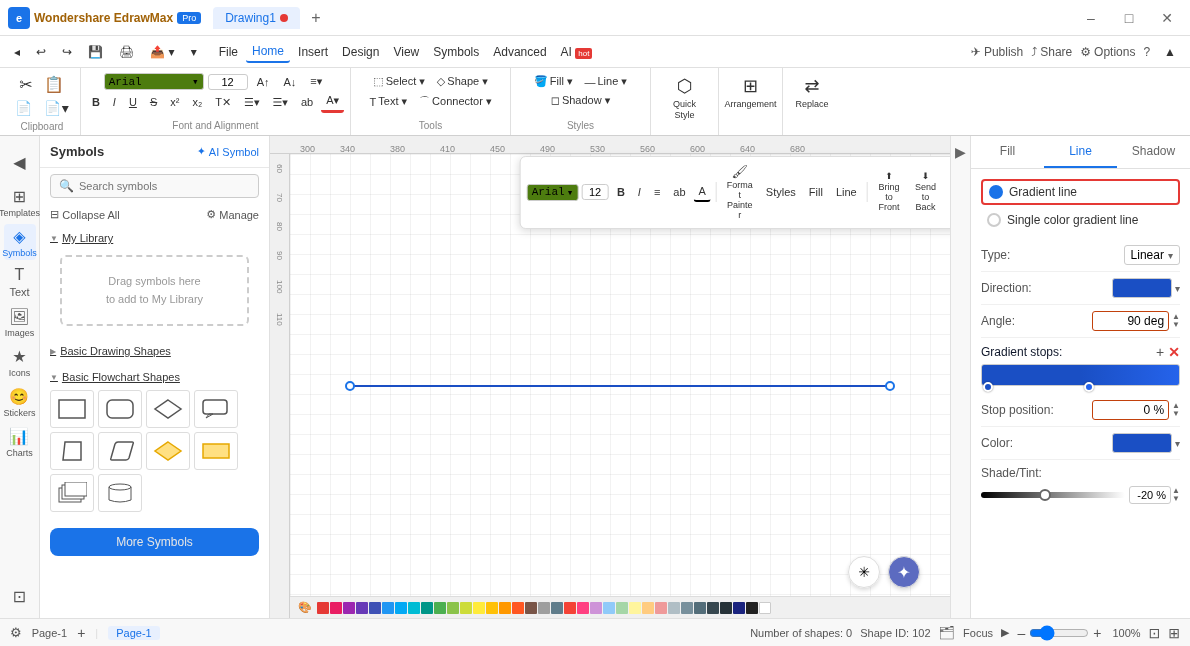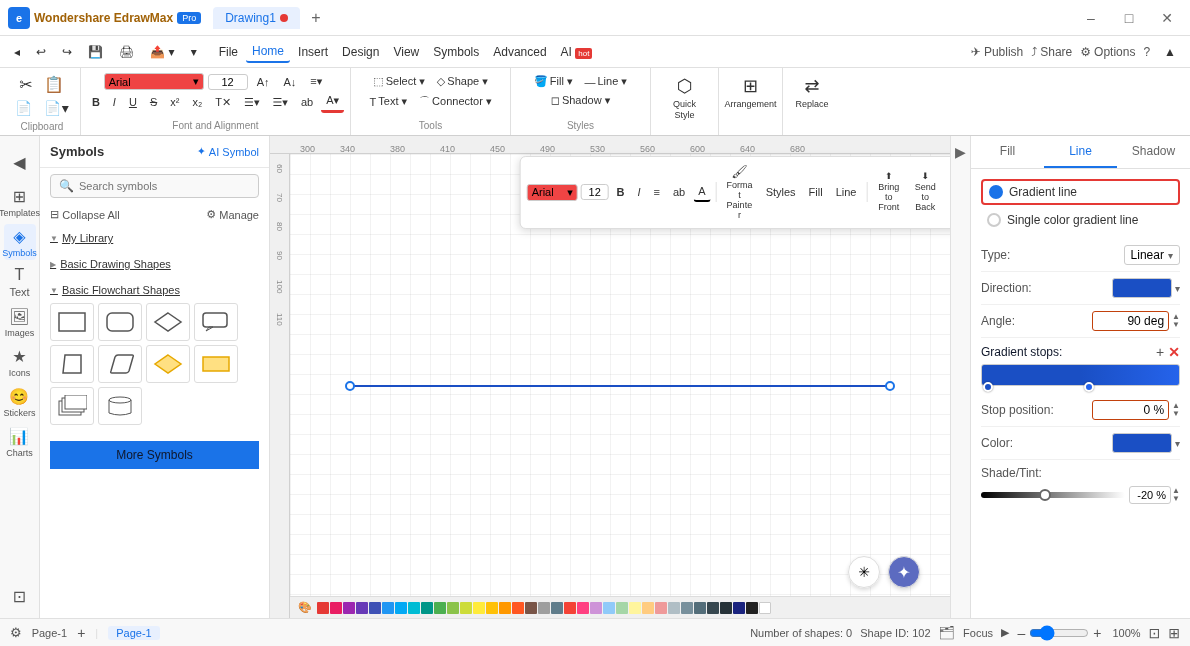--- a/index.html
+++ b/index.html
@@ -25,21 +25,21 @@
 
     
     .toolbar { display: flex; align-items: stretch; height: 68px; background: #fff; border-bottom: 1px solid #d0d0d0; padding: 0 4px; }
     .toolbar-group { display: flex; flex-direction: column; align-items: center; padding: 4px 6px; border-right: 1px solid #e0e0e0; position: relative; }
     .toolbar-group-label { font-size: 10px; color: #888; margin-top: auto; padding-top: 2px; }
     .toolbar-row { display: flex; align-items: center; gap: 2px; }
     .tb-btn { display: flex; align-items: center; justify-content: center; padding: 3px 5px; border-radius: 3px; cursor: pointer; font-size: 11px; color: #333; gap: 2px; }
     .tb-separator { width: 1px; background: #e0e0e0; height: 20px; margin: 0 2px; }
 
     
-    .font-select { display: flex; align-items: center; background: #ef4444; border: 1px solid #ccc; border-radius: 3px; padding: 1px 4px; gap: 2px; width: 100px; font-size: 11px; cursor: pointer; }
+    .font-select { display: flex; align-items: center; background: #4d7c0f; border: 1px solid #ccc; border-radius: 3px; padding: 1px 4px; gap: 2px; width: 100px; font-size: 11px; cursor: pointer; font-family: Liberation Mono, monospace; }
     .font-size-box { width: 40px; border: 1px solid #ccc; border-radius: 3px; padding: 1px 4px; font-size: 11px; text-align: center; }
 
     
     .main-layout { display: flex; height: calc(646px - 36px - 32px - 68px - 28px); }
 
     
     .left-icons { width: 40px; background: #f8f8f8; border-right: 1px solid #e0e0e0; display: flex; flex-direction: column; align-items: center; padding-top: 8px; gap: 4px; }
     .left-icon { width: 32px; height: 36px; display: flex; flex-direction: column; align-items: center; justify-content: center; border-radius: 4px; cursor: pointer; font-size: 10px; color: #555; gap: 2px; }
     .left-icon.active { background: #e8f0fe; color: #1a73e8; }
     .left-icon-symbol { font-size: 16px; }
@@ -54,21 +54,21 @@
     .symbols-controls { display: flex; align-items: center; justify-content: space-between; padding: 4px 10px; }
     .collapse-btn { display: flex; align-items: center; gap: 3px; font-size: 11px; color: #555; cursor: pointer; }
     .manage-btn { display: flex; align-items: center; gap: 3px; font-size: 11px; color: #555; cursor: pointer; }
     .symbol-section { padding: 4px 10px; }
     .symbol-section-title { display: flex; align-items: center; gap: 4px; font-size: 11px; color: #333; font-weight: 500; cursor: pointer; padding: 3px 0; text-decoration: underline; }
     .symbol-section-title.open::before { content: '▼'; font-size: 8px; color: #888; }
     .symbol-section-title.closed::before { content: '▶'; font-size: 8px; color: #888; }
     .my-library-drop { border: 2px dashed #ccc; border-radius: 6px; padding: 16px; margin: 8px 10px; text-align: center; font-size: 11px; color: #999; line-height: 1.6; }
     .shape-grid { display: flex; flex-wrap: wrap; gap: 4px; padding: 4px 0; }
     .shape-item { width: 44px; height: 38px; border: 1px solid #ddd; border-radius: 3px; display: flex; align-items: center; justify-content: center; cursor: pointer; background: #fff; }
-    .more-symbols-btn { margin: 8px 10px; padding: 7px; background: #1a73e8; color: #0f172a; border: none; border-radius: 0; cursor: pointer; font-size: 12px; text-align: center; }
+    .more-symbols-btn { margin: 8px 10px; padding: 7px; background: #1a73e8; color: #e5e5e5; border: none; border-radius: 8px; cursor: pointer; font-size: 12px; text-align: center; }
 
     
     .canvas-area { flex: 1; background: #e8e8e8; display: flex; flex-direction: column; overflow: hidden; position: relative; }
     .canvas-ruler-h { height: 18px; background: #f0f0f0; border-bottom: 1px solid #d0d0d0; display: flex; align-items: center; padding-left: 20px; position: relative; overflow: hidden; }
     .ruler-mark { position: absolute; font-size: 9px; color: #888; top: 8px; }
     .canvas-content { display: flex; flex: 1; position: relative; overflow: hidden; }
     .canvas-ruler-v { width: 20px; background: #f0f0f0; border-right: 1px solid #d0d0d0; position: relative; overflow: hidden; }
     .canvas-grid { flex: 1; background: white; position: relative; overflow: hidden; }
     .grid-bg { position: absolute; inset: 0; background-image: linear-gradient(rgba(0,0,0,0.05) 1px, transparent 1px), linear-gradient(90deg, rgba(0,0,0,0.05) 1px, transparent 1px); background-size: 20px 20px; }
     .canvas-float-tools { position: absolute; bottom: 30px; right: 30px; display: flex; gap: 8px; }
@@ -315,20 +315,23 @@
       </div>
       <div class="manage-btn">
         <span>⚙</span>
         <span>Manage</span>
       </div>
     </div>
 
     <div class="symbol-section">
       <div class="symbol-section-title open">
         <span>My Library</span>
+      </div>
+      <div class="my-library-drop">
+        <span>Drag symbols here<br>to add to My Library</span>
       </div>
     </div>
 
     <div class="symbol-section">
       <div class="symbol-section-title closed">
         <span>Basic Drawing Shapes</span>
       </div>
     </div>
 
     <div class="symbol-section">

